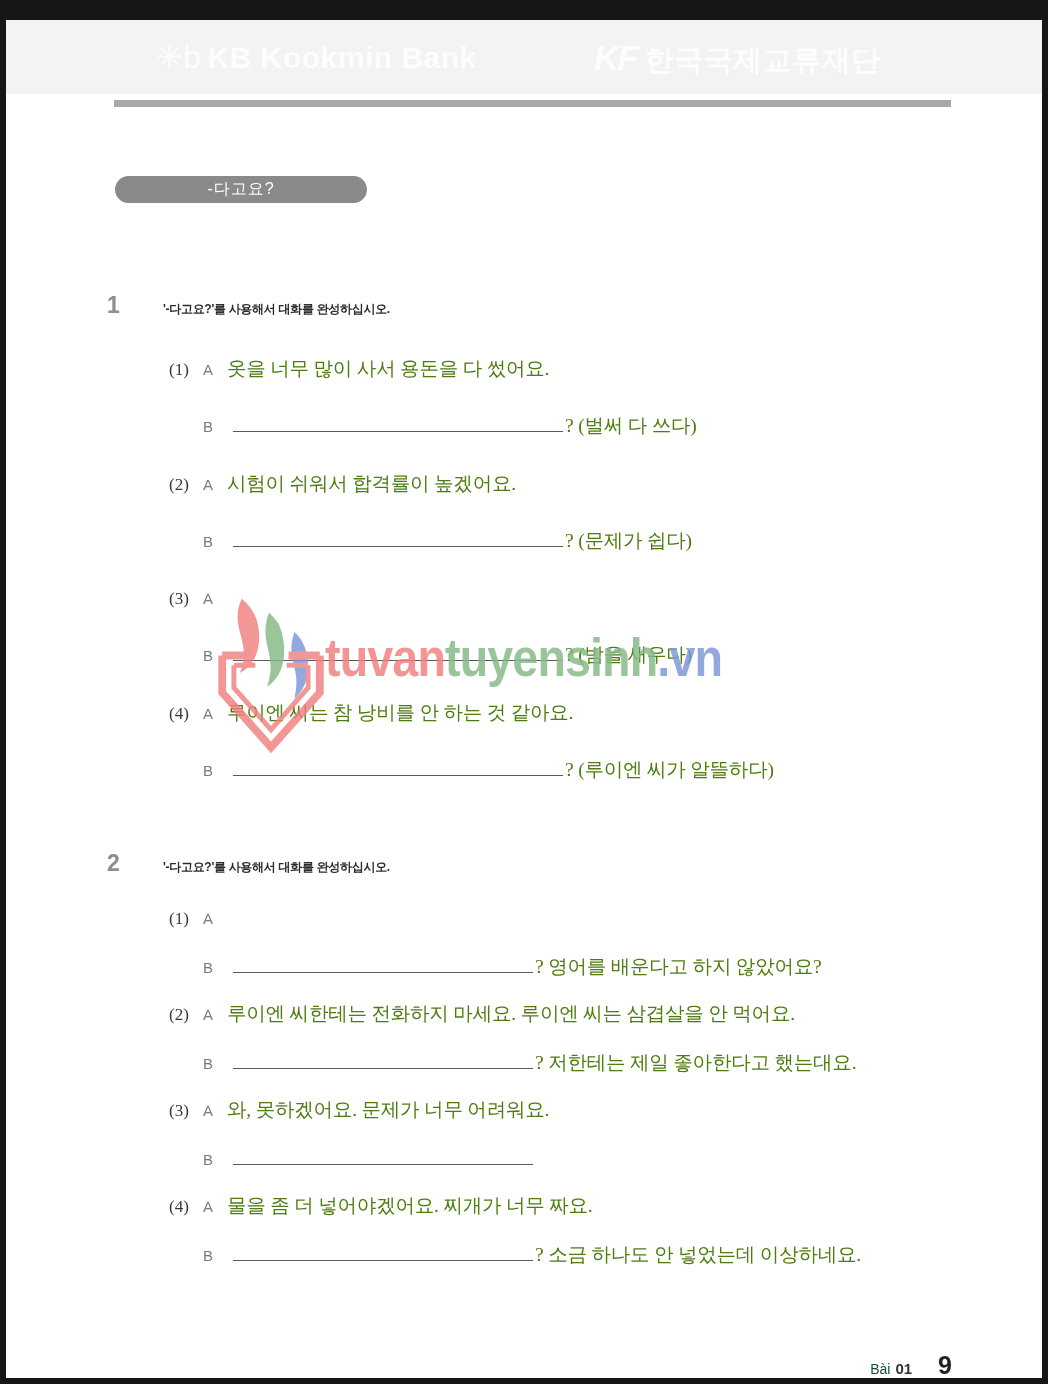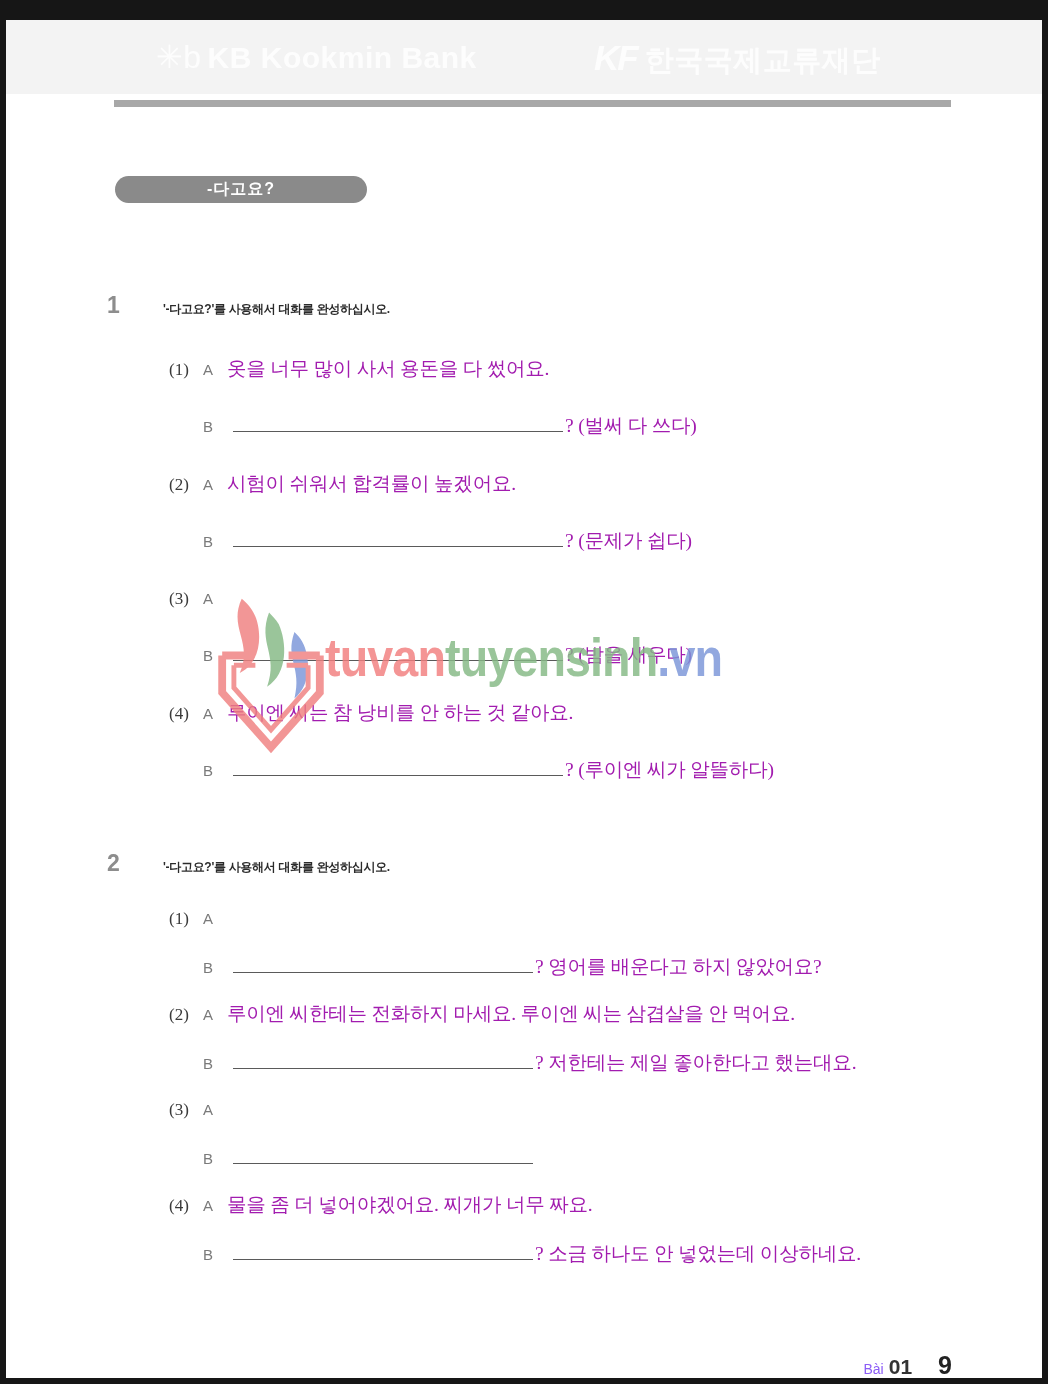--- a/index.html
+++ b/index.html
@@ -38,21 +38,21 @@
     background:#a8a8a8;
   }
 
   
   .title-badge {
     position:absolute; top:156px; left:109px;
     width:252px; height:27px;
     background:#8a8a8a;
     border-radius:14px;
     color:#ffffff;
-    font-size:16px; font-weight:700;
+    font-size:16px; font-weight:400;
     display:flex; align-items:center; justify-content:center;
     letter-spacing:1px;
   }
 
   
   .exercise { position:absolute; left:101px; right:40px; }
   .ex-1 { top:272px; }
   .ex-2 { top:830px; }
   .ex-head { display:flex; align-items:baseline; }
   .ex-num {
@@ -72,21 +72,21 @@
     width:34px; flex:none;
     font-family:"Liberation Serif", serif;
     font-size:17px; color:#3a3a3a;
   }
   .ab-label {
     width:24px; flex:none;
     font-size:15px; color:#7a7a7a; font-weight:400;
   }
   .a-text, .b-suffix {
     font-family:"Liberation Serif", serif;
-    font-size:19.5px; color:#a21caf;
+    font-size:19.5px; color:#4d7c0f;
     letter-spacing:-0.2px; white-space:nowrap;
   }
   .b-row { padding-left:34px; }
   .blank {
     flex:none; display:inline-block;
     border-bottom:1.6px solid #5a5a5a;
     height:22px; margin:0 2px 0 6px;
   }
   .ex-1 .blank { width:330px; }
   .ex-2 .blank { width:300px; }
@@ -110,22 +110,22 @@
   }
   .wm-red   { color:#f27e7e; }
   .wm-green { color:#85b985; }
   .wm-blue  { color:#7b96d8; }
 
   
   .footer {
     position:absolute; top:1331px; right:90px;
     display:flex; align-items:baseline;
   }
-  .lesson-label { color:#8b5cf6; font-size:14px; }
-  .lesson-number { color:#333333; font-size:21px; font-weight:700; margin-left:5px; }
+  .lesson-label { color:#14532d; font-size:14px; }
+  .lesson-number { color:#333333; font-size:15px; font-weight:700; margin-left:5px; }
   .page-number { color:#222222; font-size:25px; font-weight:700; margin-left:26px; }
 </style>
 </head>
 <body>
 
 <div class="page">
 
   <div class="header-bar">
     <div class="logo logo-kb">
       <span class="sym">✳b</span><span>KB Kookmin Bank</span>
@@ -229,20 +229,21 @@
           <span class="ab-label">B</span>
           <span class="blank"></span>
           <span class="b-suffix">? 저한테는 제일 좋아한다고 했는대요.</span>
         </div>
       </div>
 
       <div class="item">
         <div class="row a-row">
           <span class="item-num">(3)</span>
           <span class="ab-label">A</span>
+          <span class="a-text">와, 못하겠어요. 문제가 너무 어려워요.</span>
         </div>
         <div class="row b-row">
           <span class="ab-label">B</span>
           <span class="blank"></span>
         </div>
       </div>
 
       <div class="item">
         <div class="row a-row">
           <span class="item-num">(4)</span>

